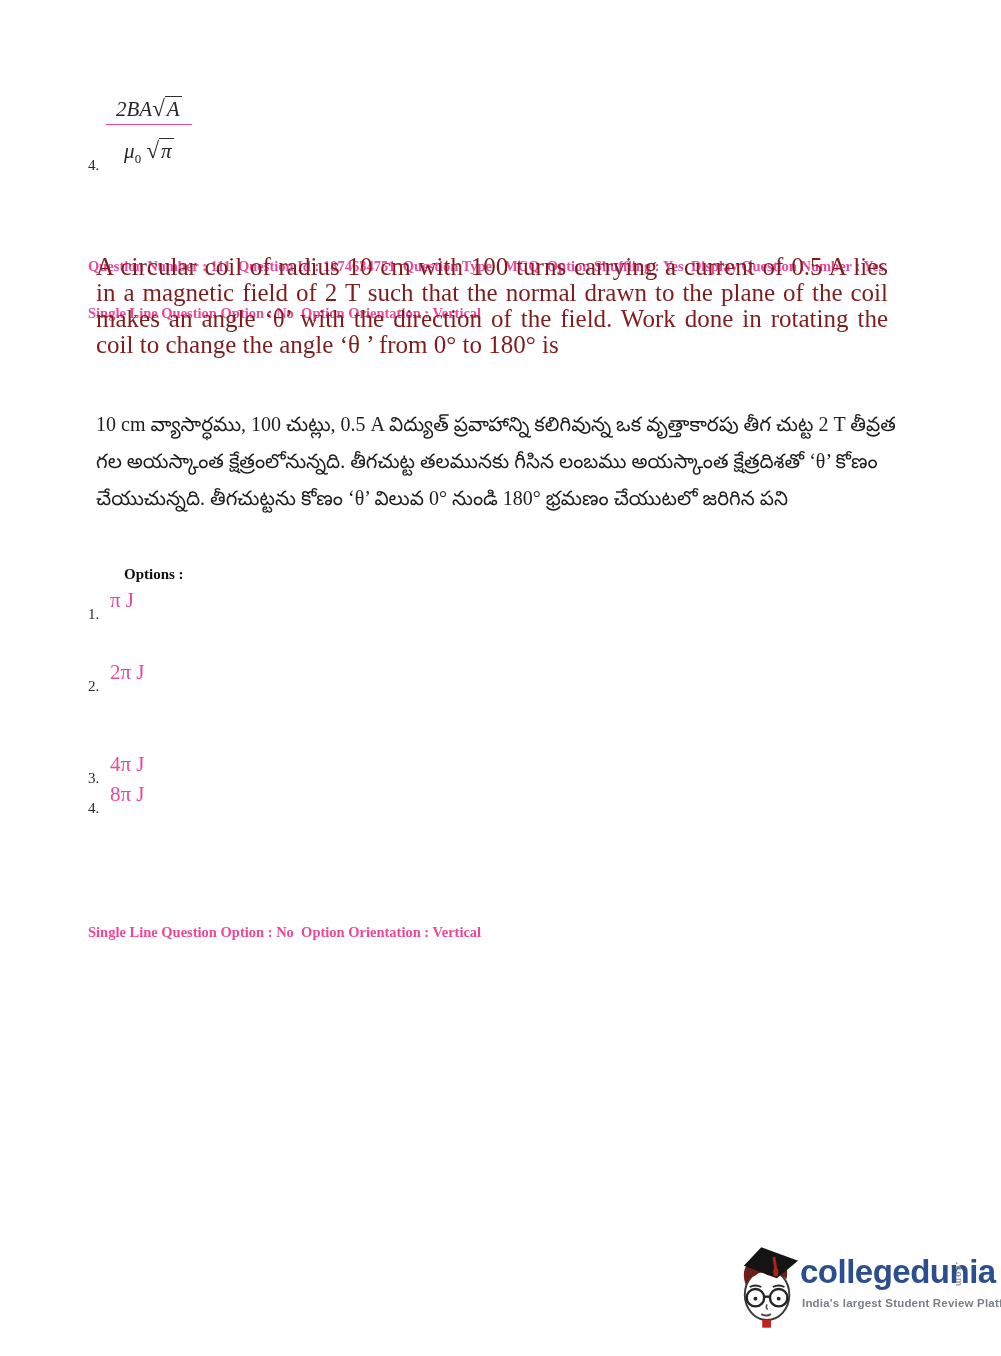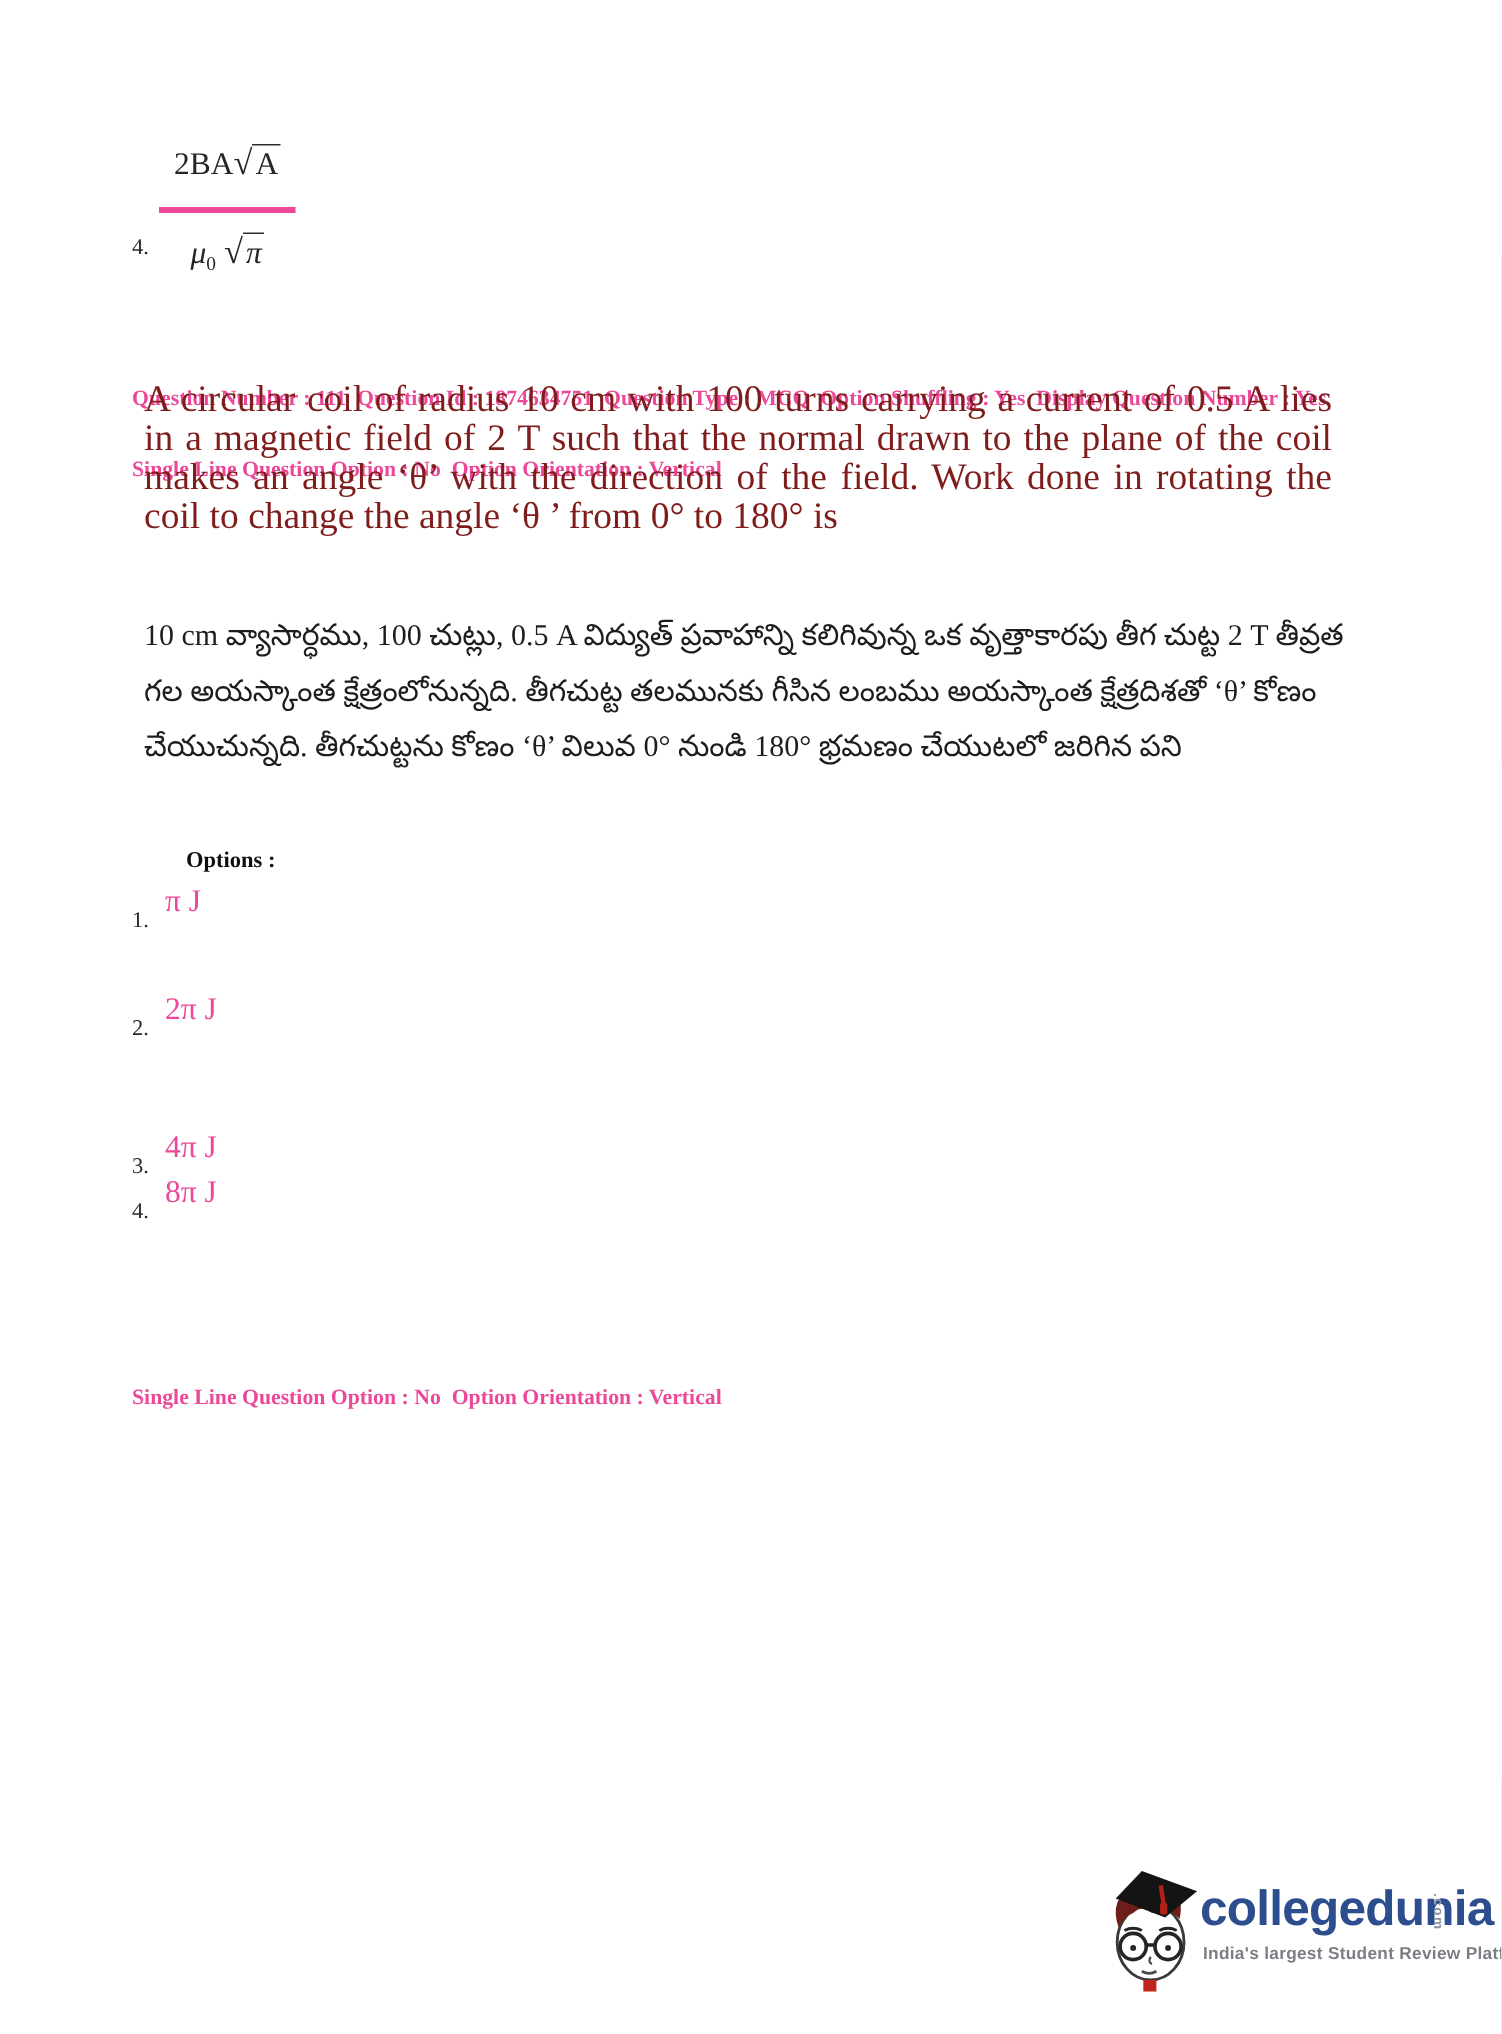--- a/index.html
+++ b/index.html
@@ -15,23 +15,24 @@
   }
 
   
   .prev-formula {
     position: absolute;
     left: 106px;
     top: 96px;
   }
   .frac { display: inline-block; text-align: center; font-size: 21px; color: #262626; }
   .frac .num {
-    padding: 0 10px 16px 10px;
-    border-bottom: 4px solid #ec4899;
-    white-space: nowrap;
+    padding: 0 10px 2px 10px;
+    border-bottom: 1px solid #ec4899;
+    white-space: nowrap;
+    font-style: italic;
   }
   .frac .den { padding-top: 13px; white-space: nowrap; }
   .radical-sign { font-size: 23px; }
   .radicand { border-top: 1.7px solid #2e2e2e; padding: 0 2px; }
   .it { font-style: italic; }
   .frac sub { font-size: 13px; }
   .prev-opt-num {
     position: absolute;
     left: 88px;
     top: 157px;

